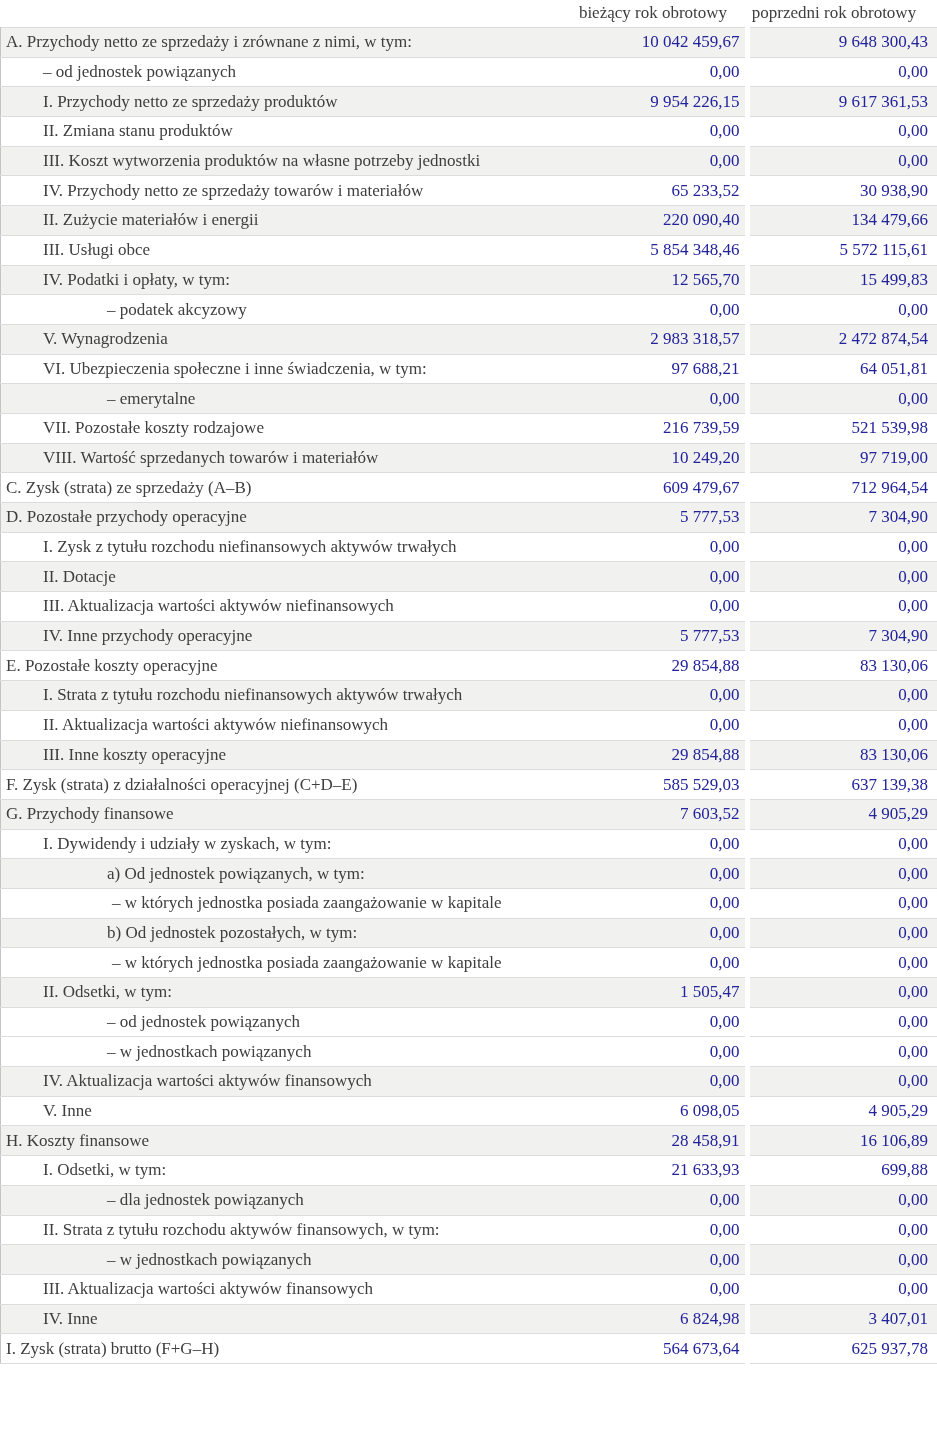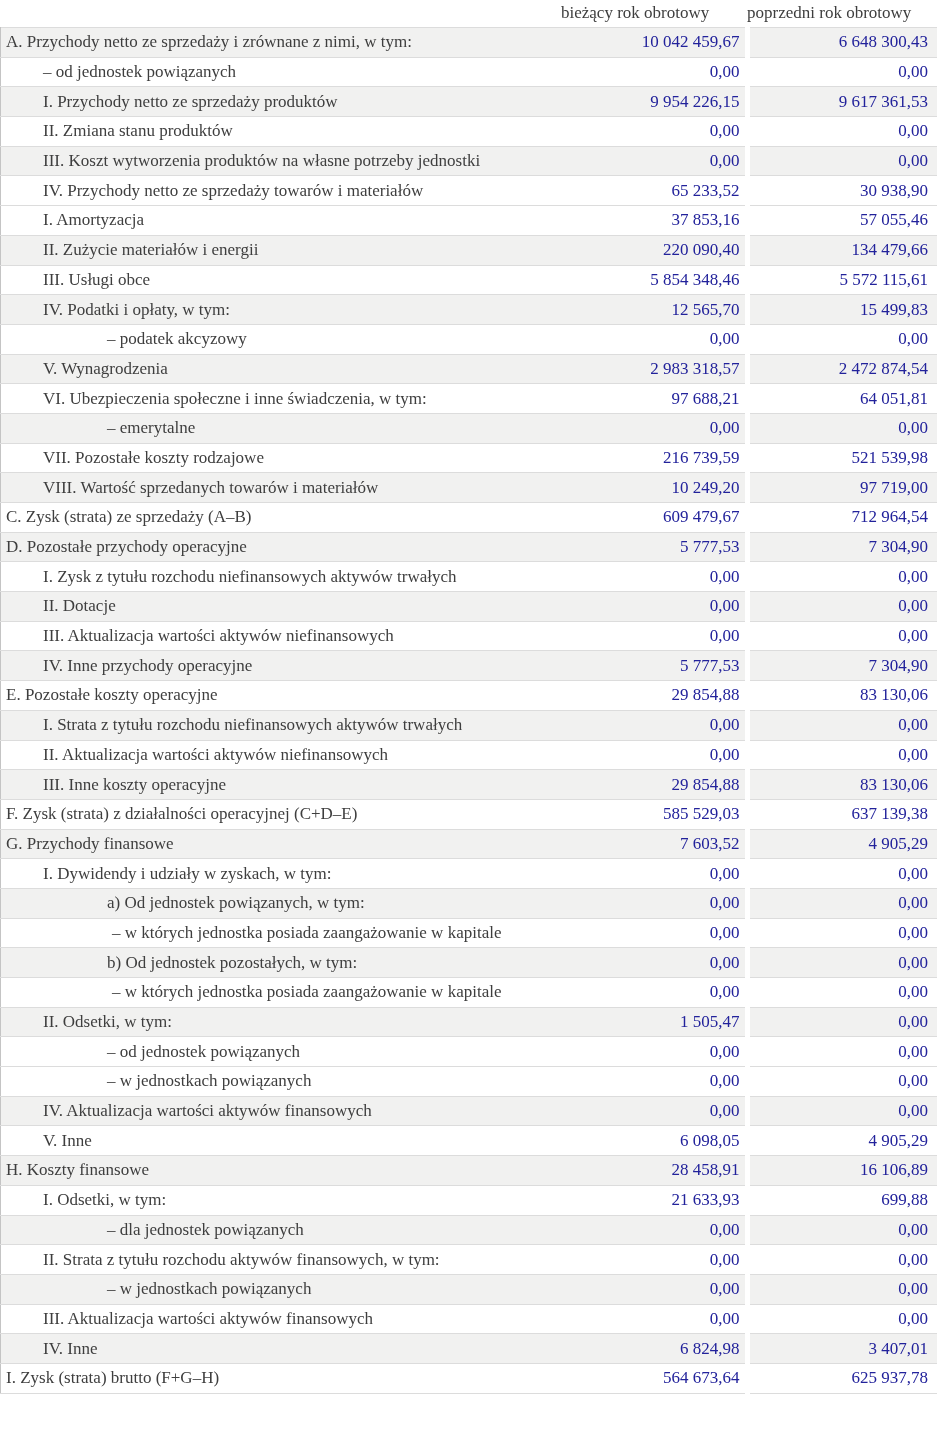--- a/index.html
+++ b/index.html
@@ -16,21 +16,21 @@
     font-family:"Liberation Serif", serif;
   }
   table{
     width:937px;border-collapse:collapse;table-layout:fixed;
     font-size:17px;
   }
   col.c-label{width:auto;}
   col.c-v1{width:186px;}
   col.c-v2{width:190px;}
   thead th{
-    font-weight:normal;color:var(--label-color);text-align:left;
+    font-weight:normal;color:var(--label-color);text-align:center;
     padding:3px 2px 4px 0;height:20px;white-space:nowrap;overflow:hidden;
   }
   thead th.h-v2{padding-right:16px;}
   tbody td{
     height:26.7px;border-bottom:1px solid var(--border-color);
     color:var(--label-color);white-space:nowrap;overflow:hidden;
     background:var(--row-bg);vertical-align:middle;
   }
   tbody tr:first-child td{border-top:1px solid var(--border-color);}
   tbody tr.odd td{background:var(--row-alt-bg);}
@@ -55,21 +55,21 @@
     <tr>
       <th class="h-label"></th>
       <th class="h-v1">bieżący rok obrotowy</th>
       <th class="h-v2">poprzedni rok obrotowy</th>
     </tr>
   </thead>
   <tbody id="table-body">
       <tr class="odd">
     <td class="label indent-0">A. Przychody netto ze sprzedaży i zrównane z nimi, w tym:</td>
     <td class="val val1">10 042 459,67</td>
-    <td class="val val2">6 648 300,43</td>
+    <td class="val val2">9 648 300,43</td>
   </tr>
       <tr class="even">
     <td class="label indent-1">– od jednostek powiązanych</td>
     <td class="val val1">0,00</td>
     <td class="val val2">0,00</td>
   </tr>
       <tr class="odd">
     <td class="label indent-1">I. Przychody netto ze sprzedaży produktów</td>
     <td class="val val1">9 954 226,15</td>
     <td class="val val2">9 617 361,53</td>
@@ -81,25 +81,20 @@
   </tr>
       <tr class="odd">
     <td class="label indent-1">III. Koszt wytworzenia produktów na własne potrzeby jednostki</td>
     <td class="val val1">0,00</td>
     <td class="val val2">0,00</td>
   </tr>
       <tr class="even">
     <td class="label indent-1">IV. Przychody netto ze sprzedaży towarów i materiałów</td>
     <td class="val val1">65 233,52</td>
     <td class="val val2">30 938,90</td>
-  </tr>
-      <tr class="even">
-    <td class="label indent-1">I. Amortyzacja</td>
-    <td class="val val1">37 853,16</td>
-    <td class="val val2">57 055,46</td>
   </tr>
       <tr class="odd">
     <td class="label indent-1">II. Zużycie materiałów i energii</td>
     <td class="val val1">220 090,40</td>
     <td class="val val2">134 479,66</td>
   </tr>
       <tr class="even">
     <td class="label indent-1">III. Usługi obce</td>
     <td class="val val1">5 854 348,46</td>
     <td class="val val2">5 572 115,61</td>

